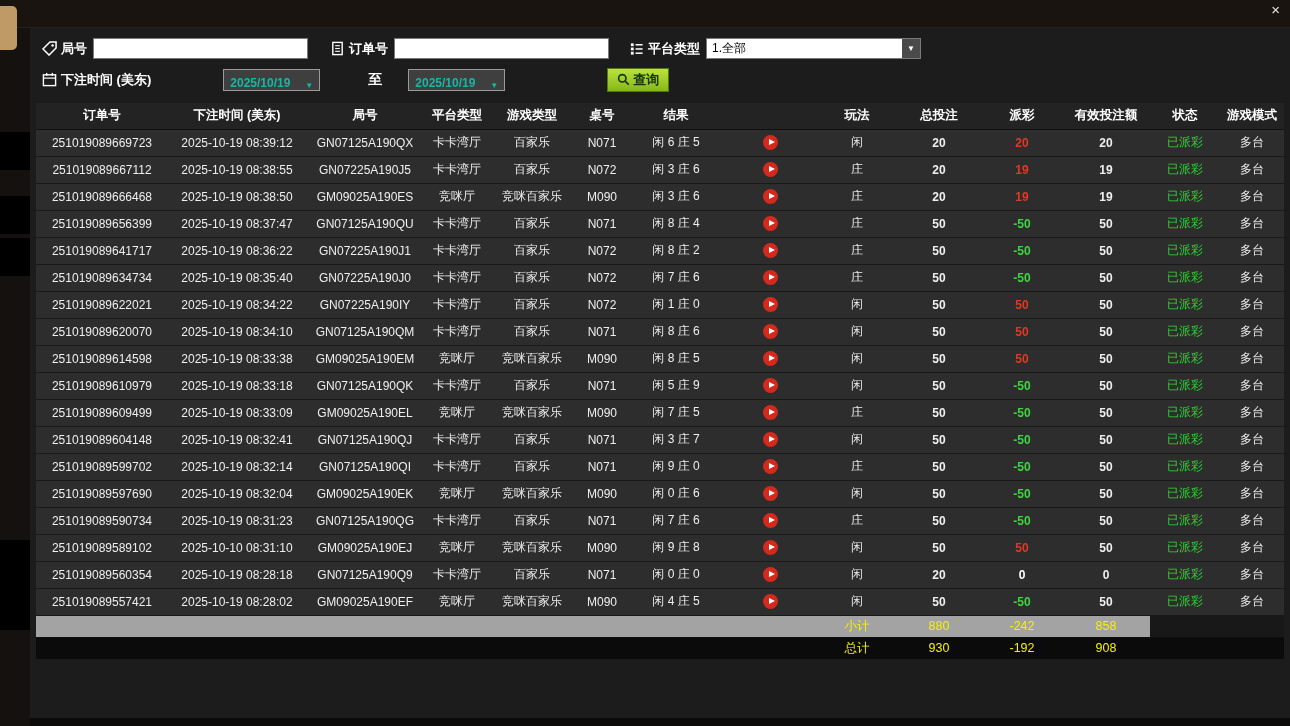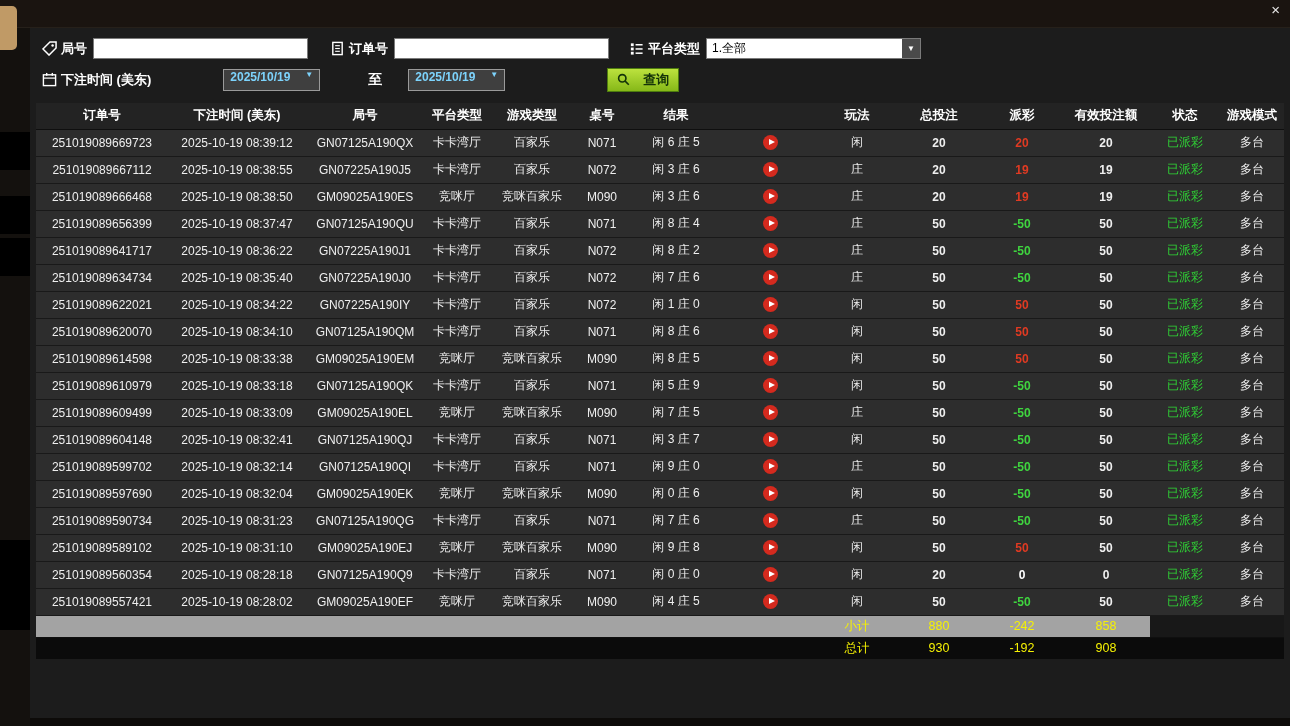--- a/index.html
+++ b/index.html
@@ -29,24 +29,24 @@
 
   
   .filters{padding:5px 12px 2px;}
   .frow{display:flex;align-items:center;height:31px;}
   .flabel{color:#fff;font-weight:bold;font-size:13px;white-space:nowrap;}
   .ficon{width:15px;height:15px;margin-right:4px;flex:0 0 auto;}
   .fgroup{display:flex;align-items:center;}
   input.text{width:215px;height:21px;background:#fff;border:1px solid #7a7a7a;font-size:12px;padding:0 4px;margin-left:6px;font-family:inherit;}
   .select{width:215px;height:21px;background:#fff;border:1px solid #7a7a7a;display:flex;align-items:center;justify-content:space-between;font-size:12px;color:#000;padding-left:5px;margin-left:6px;cursor:pointer;}
   .select .arrow{width:18px;height:100%;background:#4a4a4a;color:#fff;font-size:8px;display:flex;align-items:center;justify-content:center;}
-  .datebox{width:97px;height:22px;background:#3f3f3f;border:1px solid #9a9a9a;color:#7dd3fc;font-size:12px;font-weight:bold;display:flex;align-items:flex-start;justify-content:space-between;padding:0 6px;cursor:pointer;}
+  .datebox{width:97px;height:22px;background:#3f3f3f;border:1px solid #9a9a9a;color:#14b8a6;font-size:12px;font-weight:bold;display:flex;align-items:flex-end;justify-content:space-between;padding:0 6px;cursor:pointer;}
   .datebox .arrow{font-size:8px;}
   .to-label{color:#fff;font-weight:bold;font-size:14px;}
-  .query-btn{height:24px;padding:0 9px;background:linear-gradient(#bce23e,#86b818);border:1px solid #4e7d0e;color:#143309;font-weight:bold;font-size:13px;display:flex;align-items:center;gap:13px;cursor:pointer;}
+  .query-btn{height:24px;padding:0 9px;background:linear-gradient(#bce23e,#86b818);border:1px solid #4e7d0e;color:#143309;font-weight:bold;font-size:13px;display:flex;align-items:center;gap:3px;cursor:pointer;}
 
   
   .grid{width:1248px;margin:6px 6px 0;border-collapse:collapse;table-layout:fixed;font-size:12px;color:#efefef;}
   .grid th{height:26px;font-weight:bold;color:#fff;background:#232323;border-bottom:1px solid #0f0f0f;font-size:12.5px;white-space:nowrap;overflow:hidden;}
   .grid tbody td{height:27px;text-align:center;background:#2d2d2d;border-bottom:1px solid #191919;white-space:nowrap;overflow:hidden;}
   .grid th, .grid td{padding:0 2px;text-align:center;}
   .num{font-weight:bold;margin-top:28px;}
   .pay-win{color:var(--win-red);}
   .pay-loss{color:var(--loss-green);}
   .pay-zero{color:#fff;}
@@ -414,21 +414,21 @@
             <td><span class="play-icon"></span></td>
             <td>庄</td>
             <td class="num">50</td>
             <td class="num pay-loss">-50</td>
             <td class="num">50</td>
             <td class="status">已派彩</td>
             <td>多台</td>
           </tr>
           <tr>
             <td>251019089589102</td>
-            <td>2025-10-19 08:31:10</td>
+            <td>2025-10-10 08:31:10</td>
             <td>GM09025A190EJ</td>
             <td>竞咪厅</td>
             <td>竞咪百家乐</td>
             <td>M090</td>
             <td>闲 9 庄 8</td>
             <td><span class="play-icon"></span></td>
             <td>闲</td>
             <td class="num">50</td>
             <td class="num pay-win">50</td>
             <td class="num">50</td>

